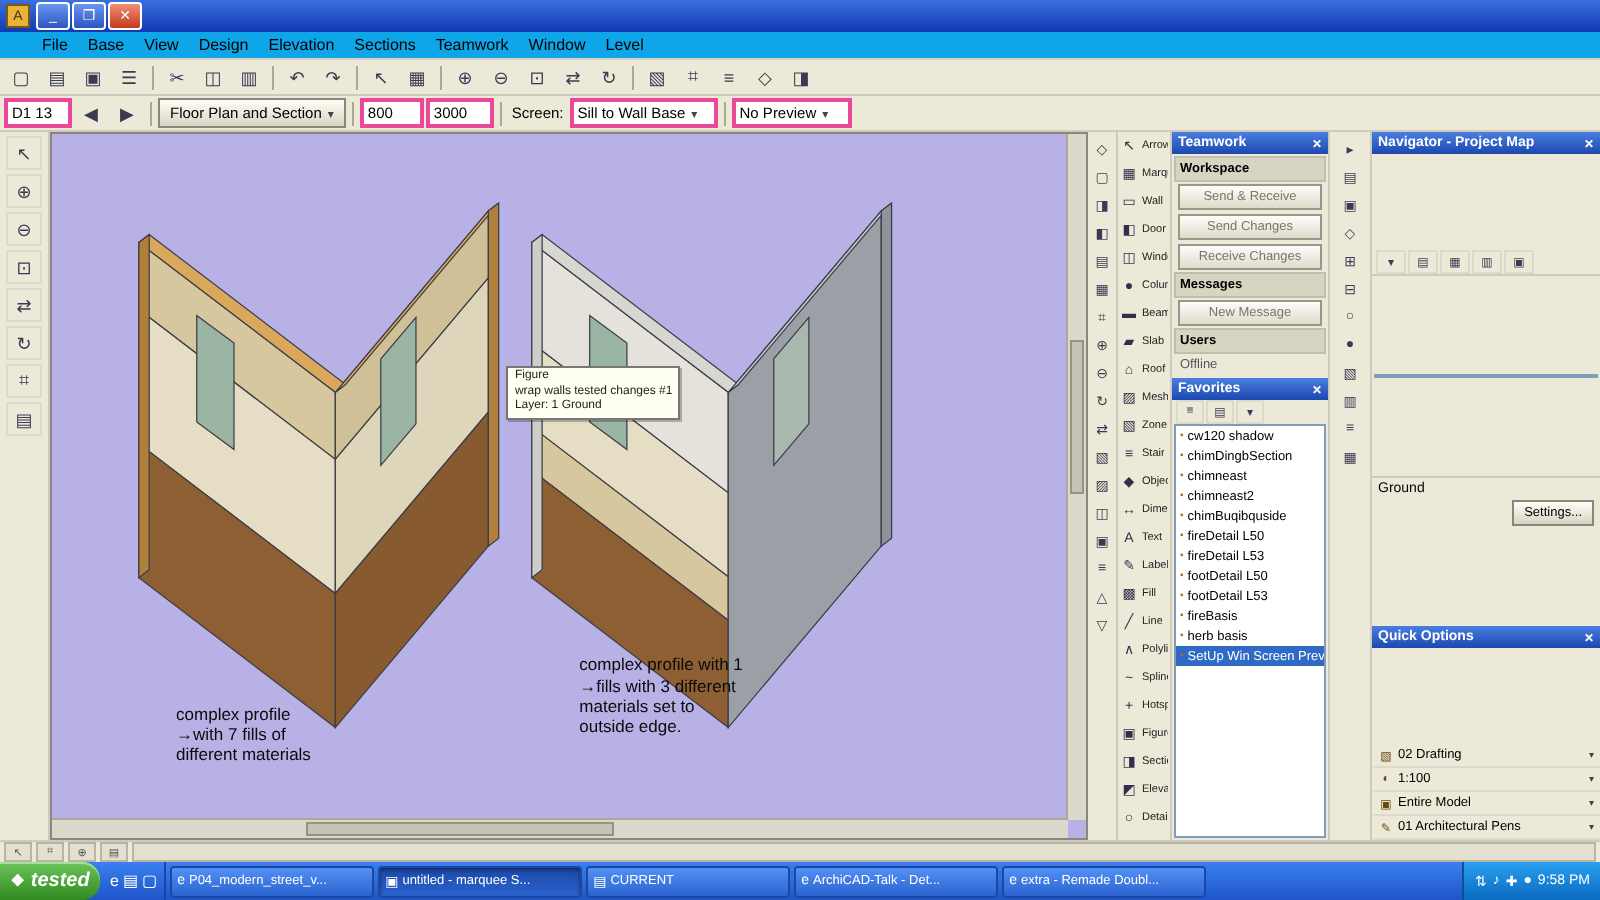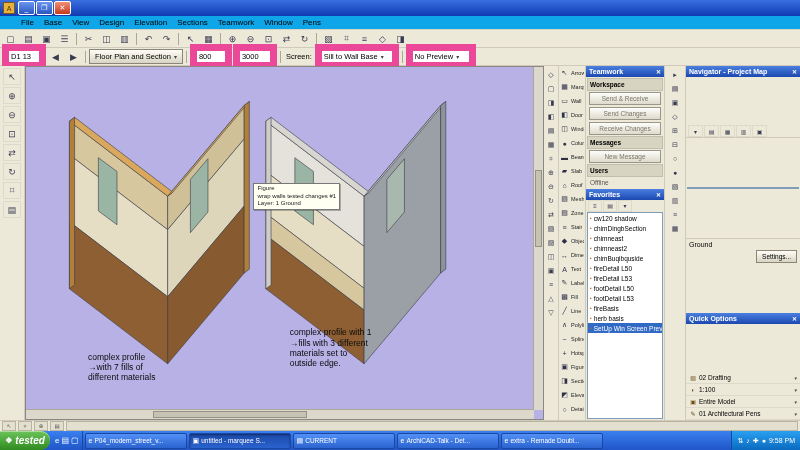--- a/index.html
+++ b/index.html
@@ -17,21 +17,21 @@
   .win-btn.close{background:linear-gradient(#f09078,#c43a1c);}
   
   .menubar{flex:none;height:13px;display:flex;align-items:center;background:#0ea5e9;
     border-bottom:1px solid #d8d4c4;padding-left:16px;}
   .menu-item{padding:0 5px;font-size:8px;}
   .toolbar{flex:none;height:17px;display:flex;align-items:center;background:#ece9d8;
     border-bottom:1px solid #cfcabc;padding:0 2px;gap:1px;}
   .tb-icon{width:15px;height:14px;display:flex;align-items:center;justify-content:center;
     font-size:9px;color:#3a3a52;border:1px solid #ece9d8;}
   .k-sep{width:1px;height:12px;background:#aca899;margin:0 2px;border:none;}
-  .field{background:#fff;border:7px solid #ec4899;height:11px;font-size:7.5px;
+  .field{background:#fff;border:2px solid #ec4899;height:11px;font-size:7.5px;
     display:flex;align-items:center;padding:0 2px;white-space:nowrap;}
   .drop::after{content:"▾";margin-left:3px;font-size:6px;color:#444;}
   .btn{border:1px solid #8a867a;background:linear-gradient(#fffdf6,#d8d4c4);height:13px;
     display:flex;align-items:center;padding:0 5px;font-size:7.5px;white-space:nowrap;}
   .ib-label{font-size:7.5px;margin:0 2px;white-space:nowrap;}
   
   .main{flex:1;display:flex;min-height:0;}
   .leftbar{flex:none;width:24px;background:#ece9d8;border-right:1px solid #cfcabc;
     display:flex;flex-direction:column;align-items:center;padding-top:2px;gap:2px;}
   .mini{width:16px;height:15px;display:flex;align-items:center;justify-content:center;
@@ -133,21 +133,21 @@
   <div class="menubar">
 
   <span class="menu-item">File</span>
       <span class="menu-item">Base</span>
       <span class="menu-item">View</span>
       <span class="menu-item">Design</span>
       <span class="menu-item">Elevation</span>
       <span class="menu-item">Sections</span>
       <span class="menu-item">Teamwork</span>
       <span class="menu-item">Window</span>
-      <span class="menu-item">Pens</span>
+      <span class="menu-item">Level</span>
     </div>
 
   <div class="toolbar">
 
   <span class="tb-icon">▢</span>
       <span class="tb-icon">▤</span>
       <span class="tb-icon">▣</span>
       <span class="tb-icon">☰</span>
       <span class="tb-icon k-sep"></span>
       <span class="tb-icon">✂</span>

